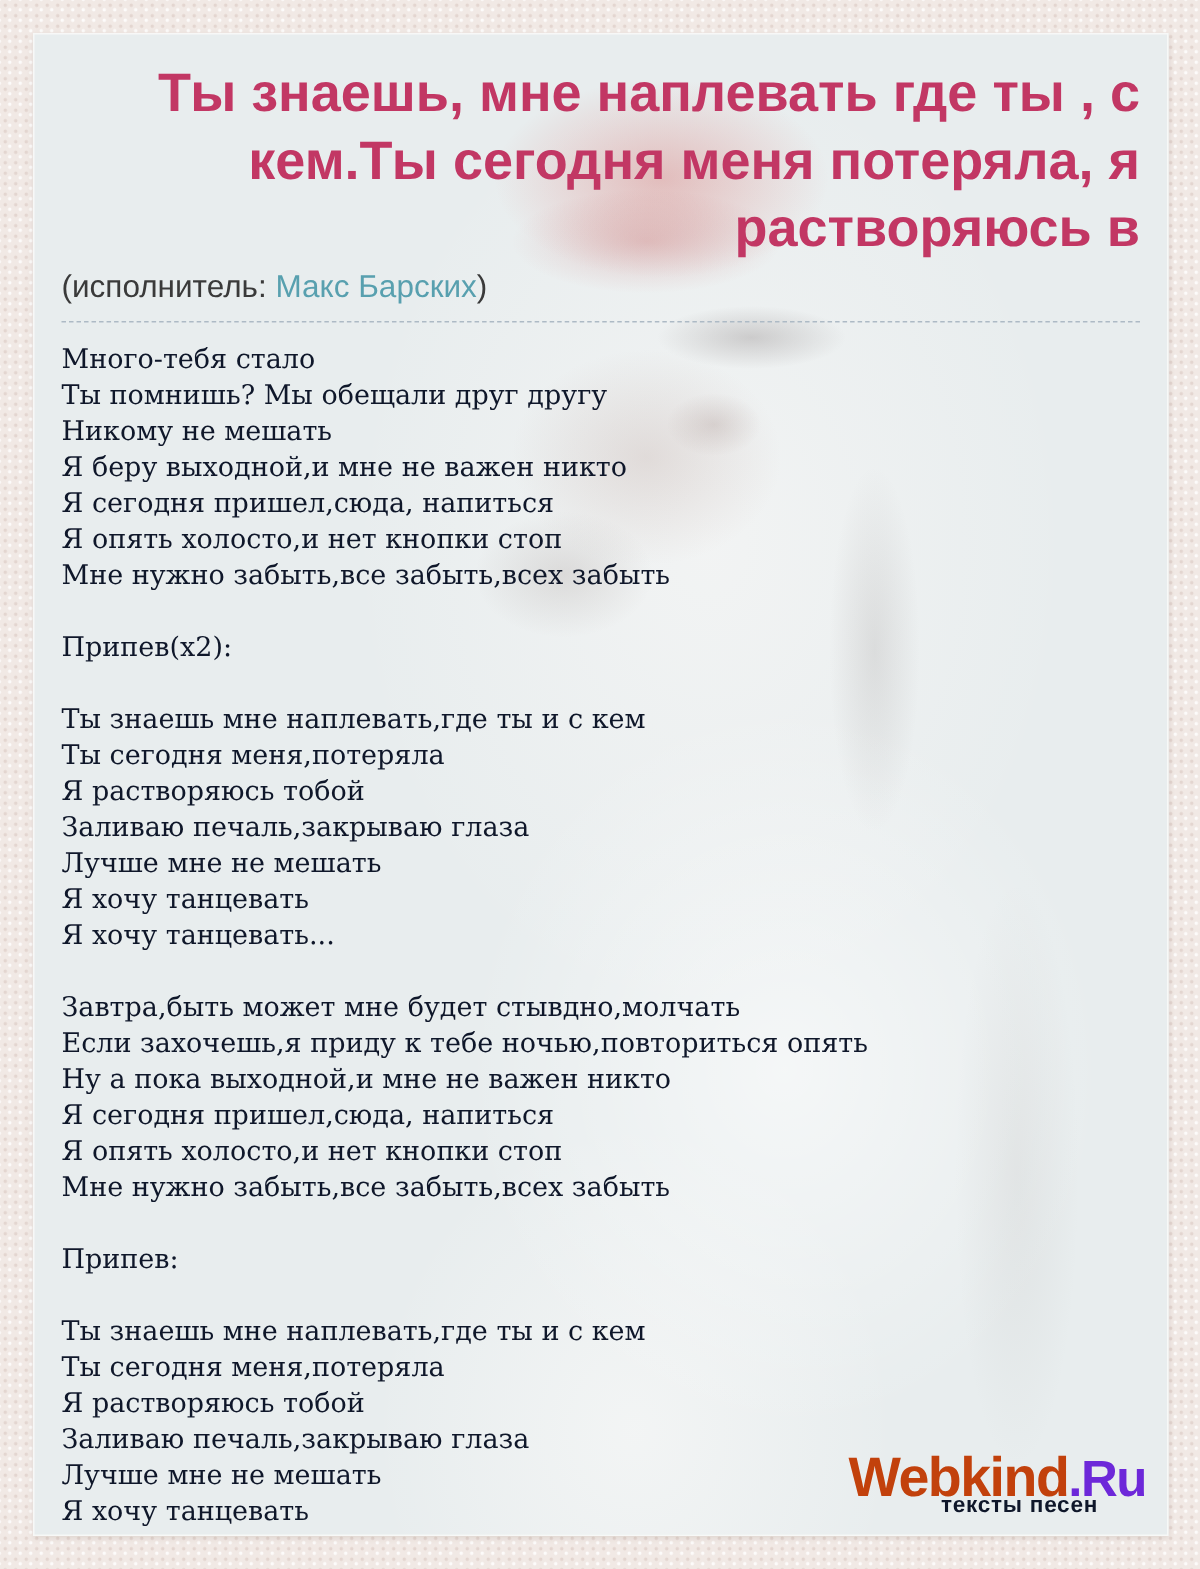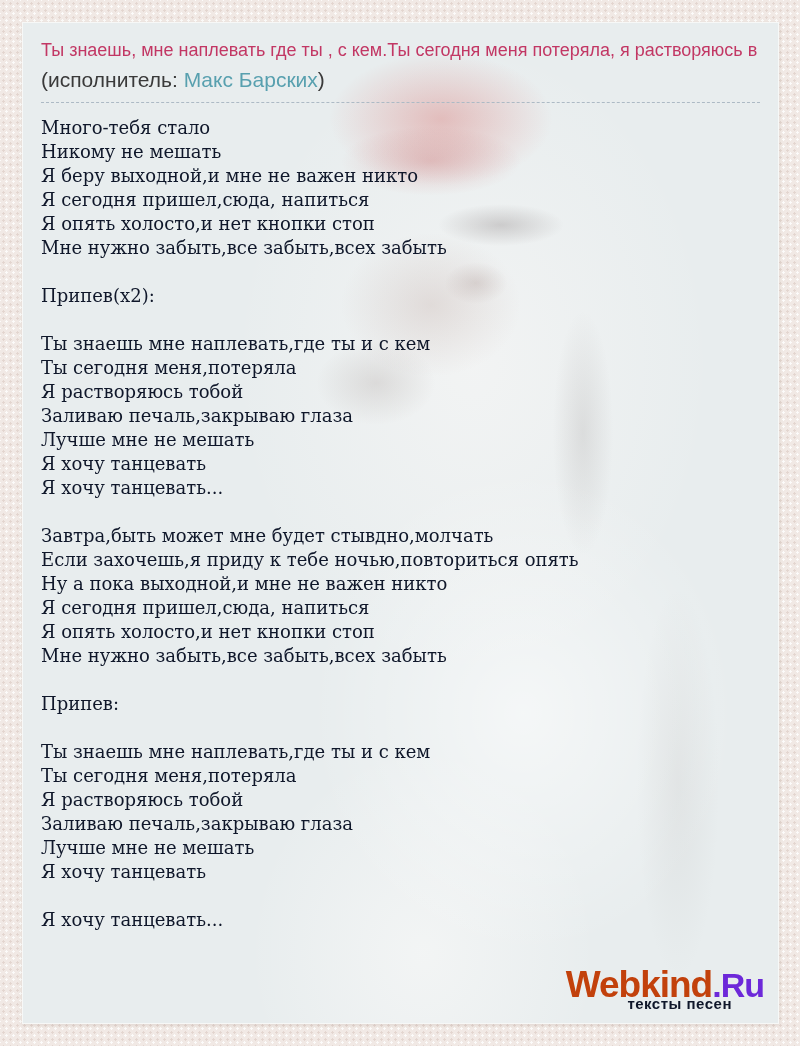--- a/index.html
+++ b/index.html
@@ -37,22 +37,23 @@
       radial-gradient(ellipse 125px 100px at 408px 282px, rgba(176,146,138,0.24), rgba(176,146,138,0) 72%),
       radial-gradient(ellipse 42px 170px at 560px 410px, rgba(110,100,98,0.14), rgba(110,100,98,0) 72%),
       radial-gradient(ellipse 55px 260px at 655px 760px, rgba(150,143,140,0.11), rgba(150,143,140,0) 75%),
       radial-gradient(ellipse 320px 430px at 450px 340px, rgba(252,250,249,0.50), rgba(252,250,249,0) 75%),
       radial-gradient(ellipse 280px 320px at 500px 690px, rgba(255,255,255,0.55), rgba(255,255,255,0) 76%),
       radial-gradient(ellipse 230px 270px at 400px 930px, rgba(253,252,251,0.50), rgba(253,252,251,0) 76%);
   }
   .content { position:relative; z-index:2; }
   .title {
     margin:16px 18px 0 18px;
-    font-size:18px; line-height:1.25; font-weight:normal;
+    font-size:36px; line-height:1.25; font-weight:bold;
     color:#c23764;
+    text-align:right;
   }
   .artist-line {
     margin:6px 18px 0 18px;
     padding-bottom:10px;
     font-size:21px; color:#3a3a3a;
     border-bottom:1px dashed #adbac5;
   }
   .artist-line a {
     color:#58a0af; text-decoration:none; cursor:pointer;
   }
@@ -94,20 +95,21 @@
 
   <div class="content">
     <h1 class="title">Ты знаешь, мне наплевать где ты , с кем.Ты сегодня меня потеряла, я растворяюсь в</h1>
 
     <div class="artist-line">
       <span>(исполнитель: </span><a href="#">Макс Барских</a><span>)</span>
     </div>
 
     <div class="lyrics">
         <div class="lyric-line">Много-тебя стало</div>
+        <div class="lyric-line">Ты помнишь? Мы обещали друг другу</div>
         <div class="lyric-line">Никому не мешать</div>
         <div class="lyric-line">Я беру выходной,и мне не важен никто</div>
         <div class="lyric-line">Я сегодня пришел,сюда, напиться</div>
         <div class="lyric-line">Я опять холосто,и нет кнопки стоп</div>
         <div class="lyric-line">Мне нужно забыть,все забыть,всех забыть</div>
         <div class="lyric-line">&nbsp;</div>
         <div class="lyric-line">Припев(х2):</div>
         <div class="lyric-line">&nbsp;</div>
         <div class="lyric-line">Ты знаешь мне наплевать,где ты и с кем</div>
         <div class="lyric-line">Ты сегодня меня,потеряла</div>

